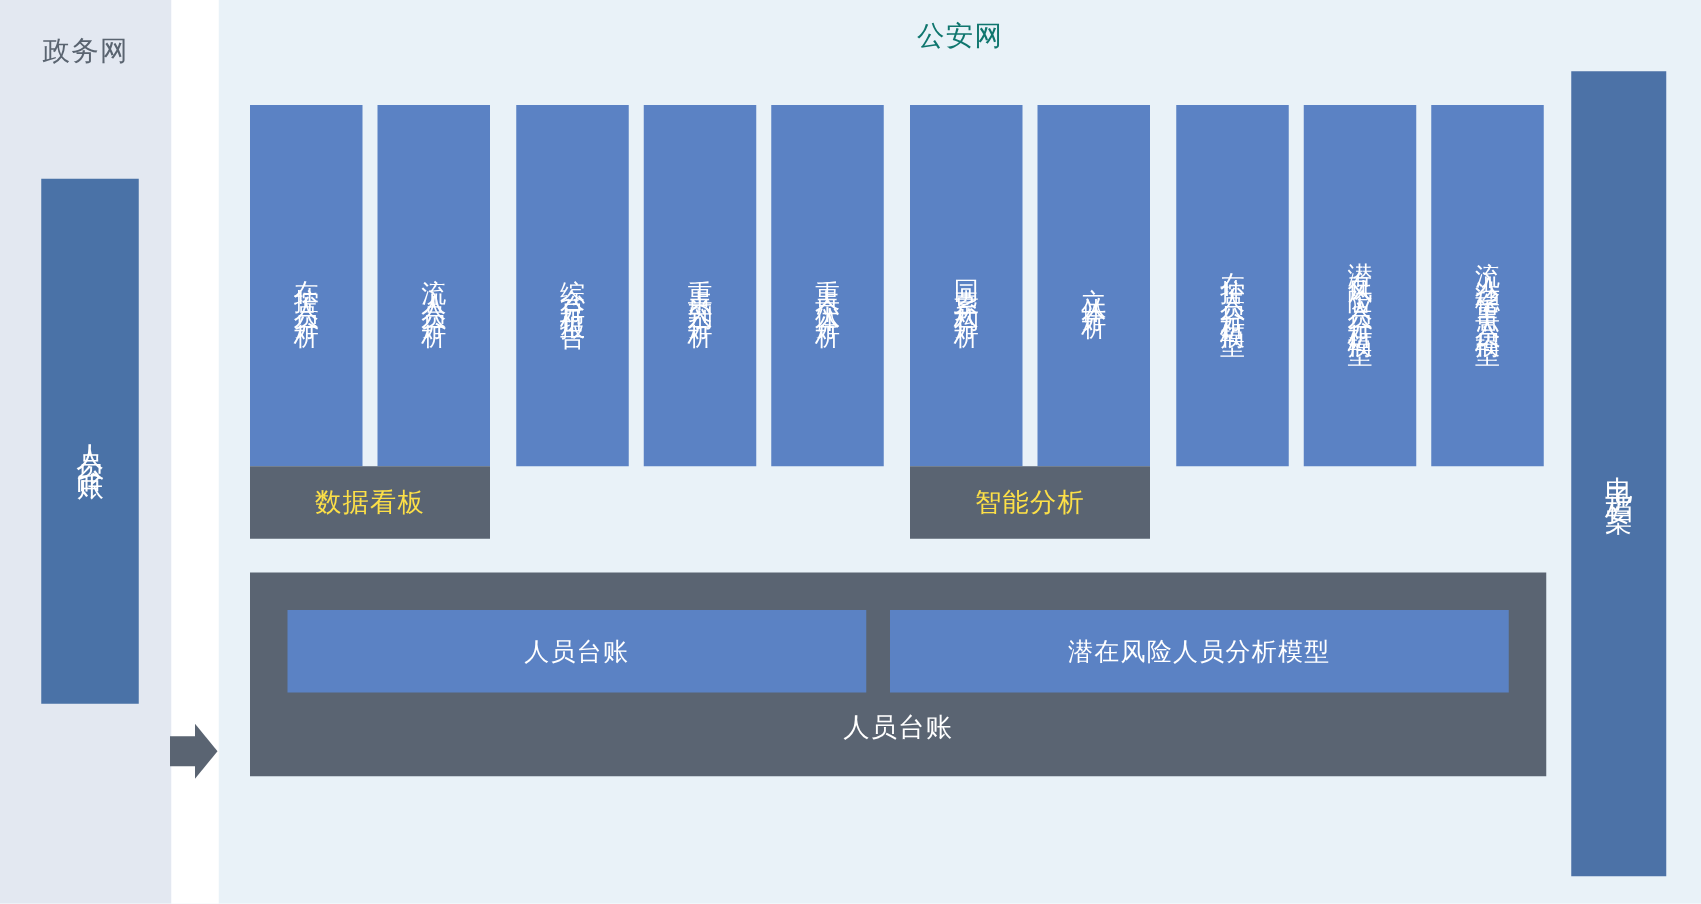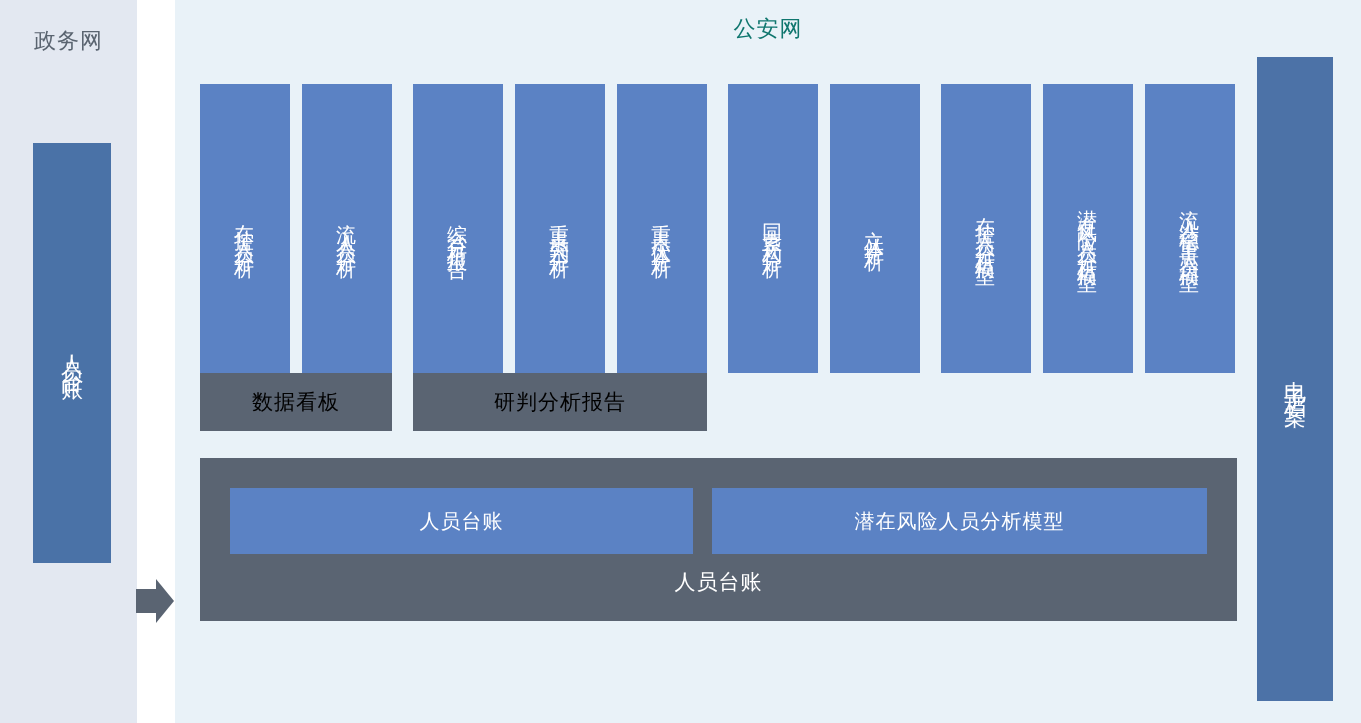--- a/index.html
+++ b/index.html
@@ -99,21 +99,21 @@
   }
   .col {
     width: 90px;
     background: #5b82c4;
     display: flex; align-items: center; justify-content: center;
   }
   .col .vtext { font-size: 20px; letter-spacing: 7px; }
   .group-footer {
     height: 58px;
     background: #5a6472;
-    color: #000000;
+    color: #fde047;
     font-size: 21px;
     letter-spacing: 1px;
     display: flex; align-items: center; justify-content: center;
   }
 
   
   .bottom-panel {
     margin-top: 27px;
     height: 163px;
     background: #5a6472;
@@ -189,32 +189,32 @@
           <div class="col">
             <span class="vtext">综合分析报告</span>
           </div>
           <div class="col">
             <span class="vtext">重点类别分析</span>
           </div>
           <div class="col">
             <span class="vtext">重点个体分析</span>
           </div>
         </div>
-        <div class="group-footer">研判分析报告</div>
       </div>
 
       <div class="group">
         <div class="group-cols">
           <div class="col">
             <span class="vtext">同素异构分析</span>
           </div>
           <div class="col">
             <span class="vtext">立体分析</span>
           </div>
         </div>
+        <div class="group-footer">智能分析</div>
       </div>
 
       <div class="group">
         <div class="group-cols">
           <div class="col">
             <span class="vtext">在控人员分析模型</span>
           </div>
           <div class="col">
             <span class="vtext">潜在风险人员分析模型</span>
           </div>

